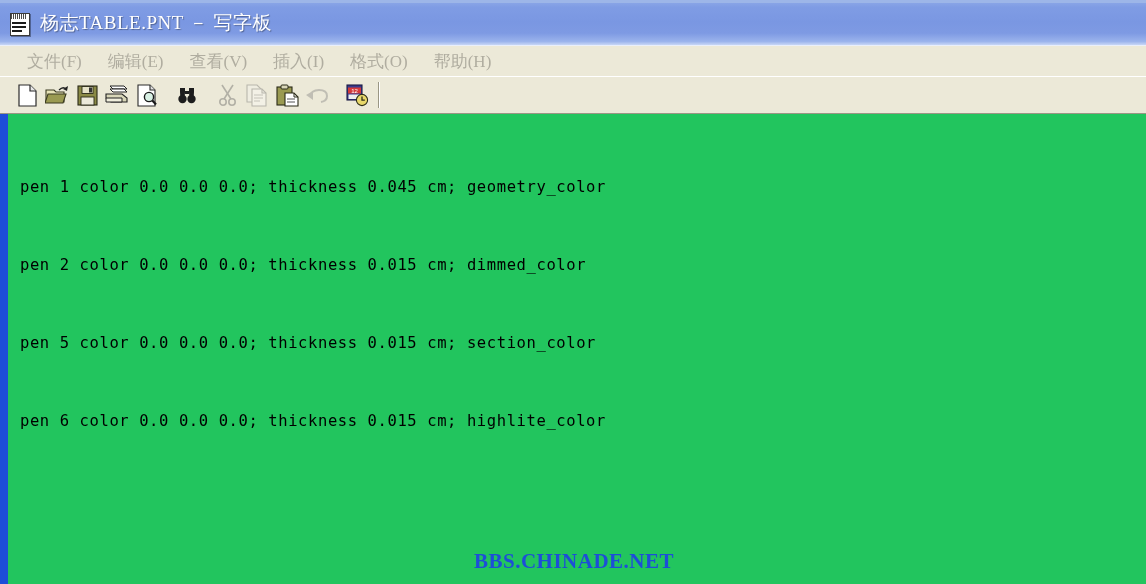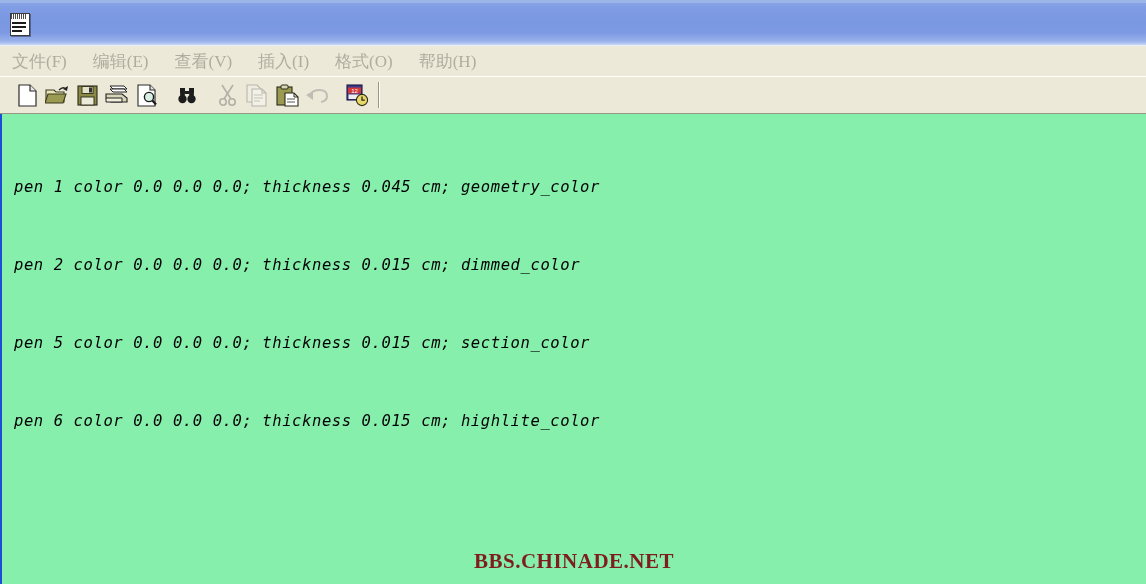--- a/index.html
+++ b/index.html
@@ -94,21 +94,21 @@
     white-space: nowrap;
   }
 
   
   .menubar {
     flex: 0 0 30px;
     height: 30px;
     background: #ece9d8;
     display: flex;
     align-items: center;
-    padding-left: 12px;
+    padding-left: 27px;
     box-sizing: border-box;
   }
   .menu-item {
     color: #b0ada0;
     font-family: "Liberation Serif", serif;
     font-size: 17px;
     margin-right: 26px;
     white-space: nowrap;
     user-select: none;
   }
@@ -141,25 +141,24 @@
     background: #9a9684;
     border-right: 1px solid #ffffff;
     margin: 0 6px;
   }
   .tb-btn svg { display: block; }
   .tb-btn.disabled { opacity: 0.38; }
 
   
   .textarea-wrap {
     flex: 1 1 auto;
-    background: #86efac;
+    background: #22c55e;
     position: relative;
     overflow: hidden;
-    border-left: 2px solid #1d4ed8;
-    font-style: italic;
+    border-left: 8px solid #1d4ed8;
   }
   .doc {
     padding: 8px 0 0 12px;
     font-family: "DejaVu Sans Mono", "Liberation Mono", monospace;
     font-size: 15.5px;
     line-height: 26px;
     color: #000000;
     white-space: pre;
   }
   .doc .line {
@@ -169,38 +168,39 @@
   }
 
   
   .watermark {
     position: absolute;
     left: 474px;
     top: 549px;
     font-family: "Liberation Serif", serif;
     font-weight: bold;
     font-size: 21px;
-    color: #7f1d1d;
+    color: #1d4ed8;
     letter-spacing: 0.5px;
     user-select: none;
   }
 </style>
 </head>
 <body>
 
 <div class="window">
 
   <div class="titlebar">
     <div class="title-icon">
       <div class="sheet"></div>
       <div class="hdr"></div>
       <div class="ln l1"></div>
       <div class="ln l2"></div>
       <div class="ln l3"></div>
     </div>
+    <div class="title-text">杨志TABLE.PNT － 写字板</div>
   </div>
 
   <div class="menubar">
     <div class="menu-item">文件(F)</div>
     <div class="menu-item">编辑(E)</div>
     <div class="menu-item">查看(V)</div>
     <div class="menu-item">插入(I)</div>
     <div class="menu-item">格式(O)</div>
     <div class="menu-item">帮助(H)</div>
   </div>

